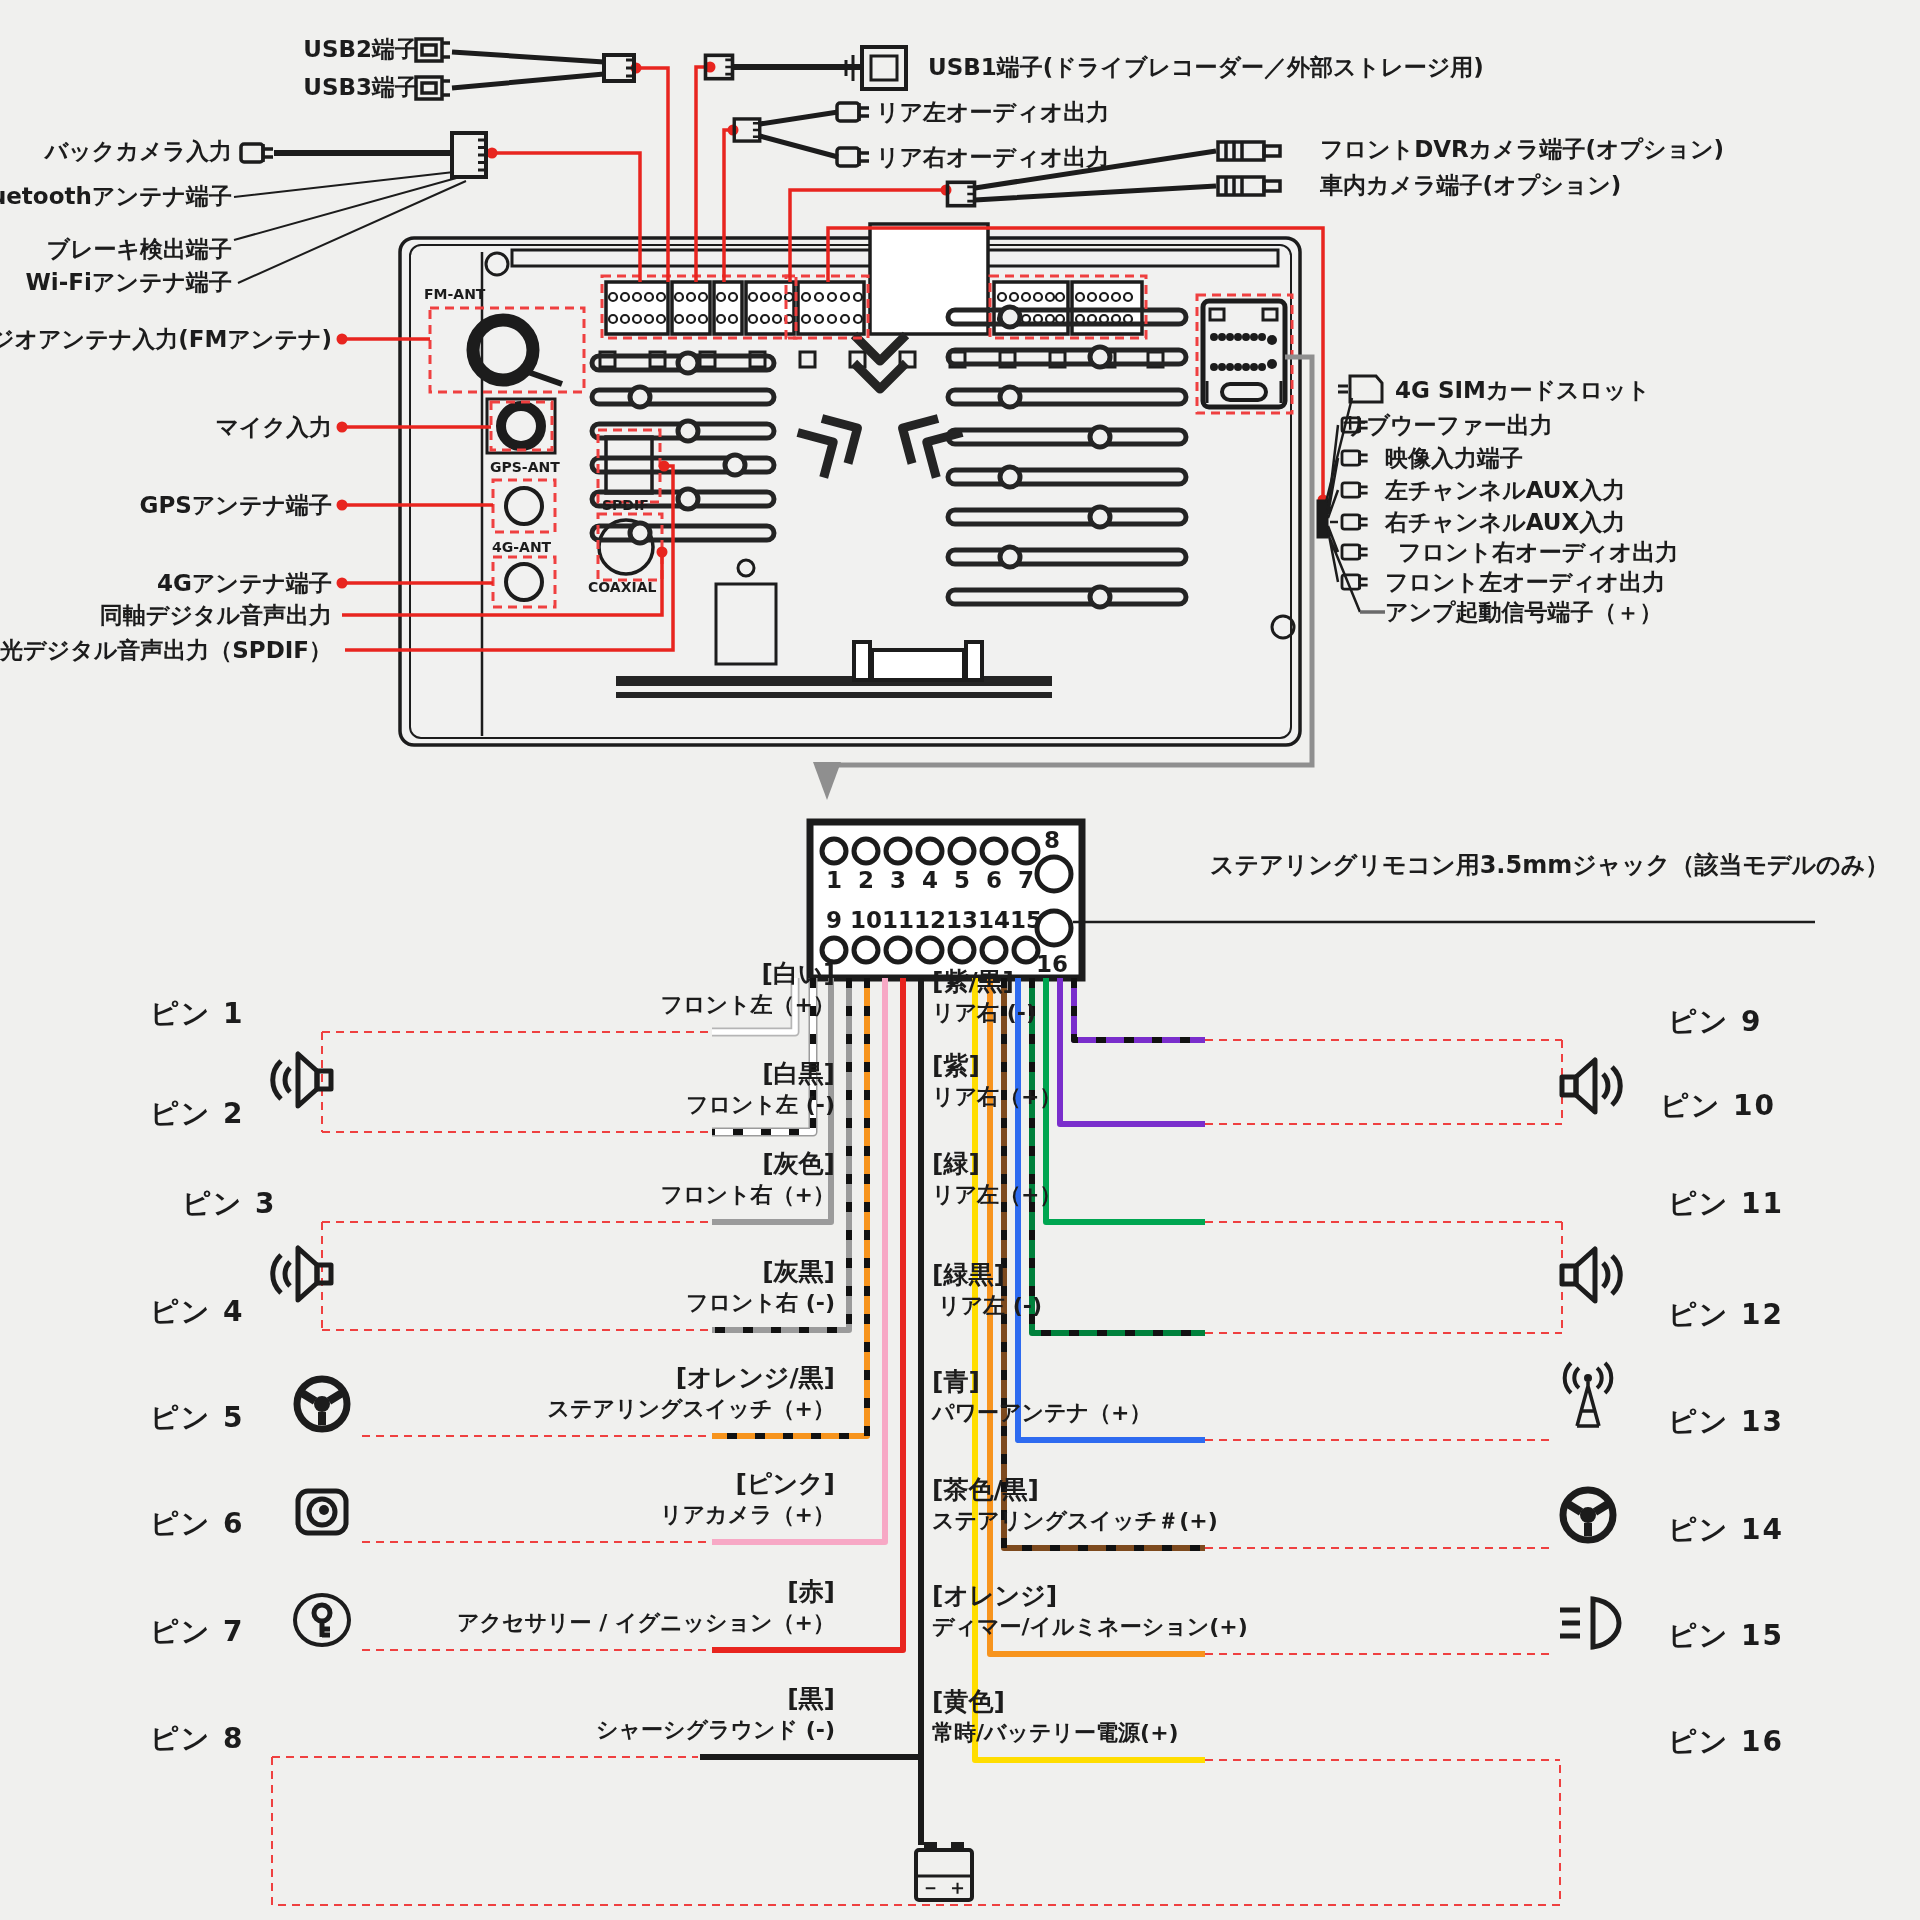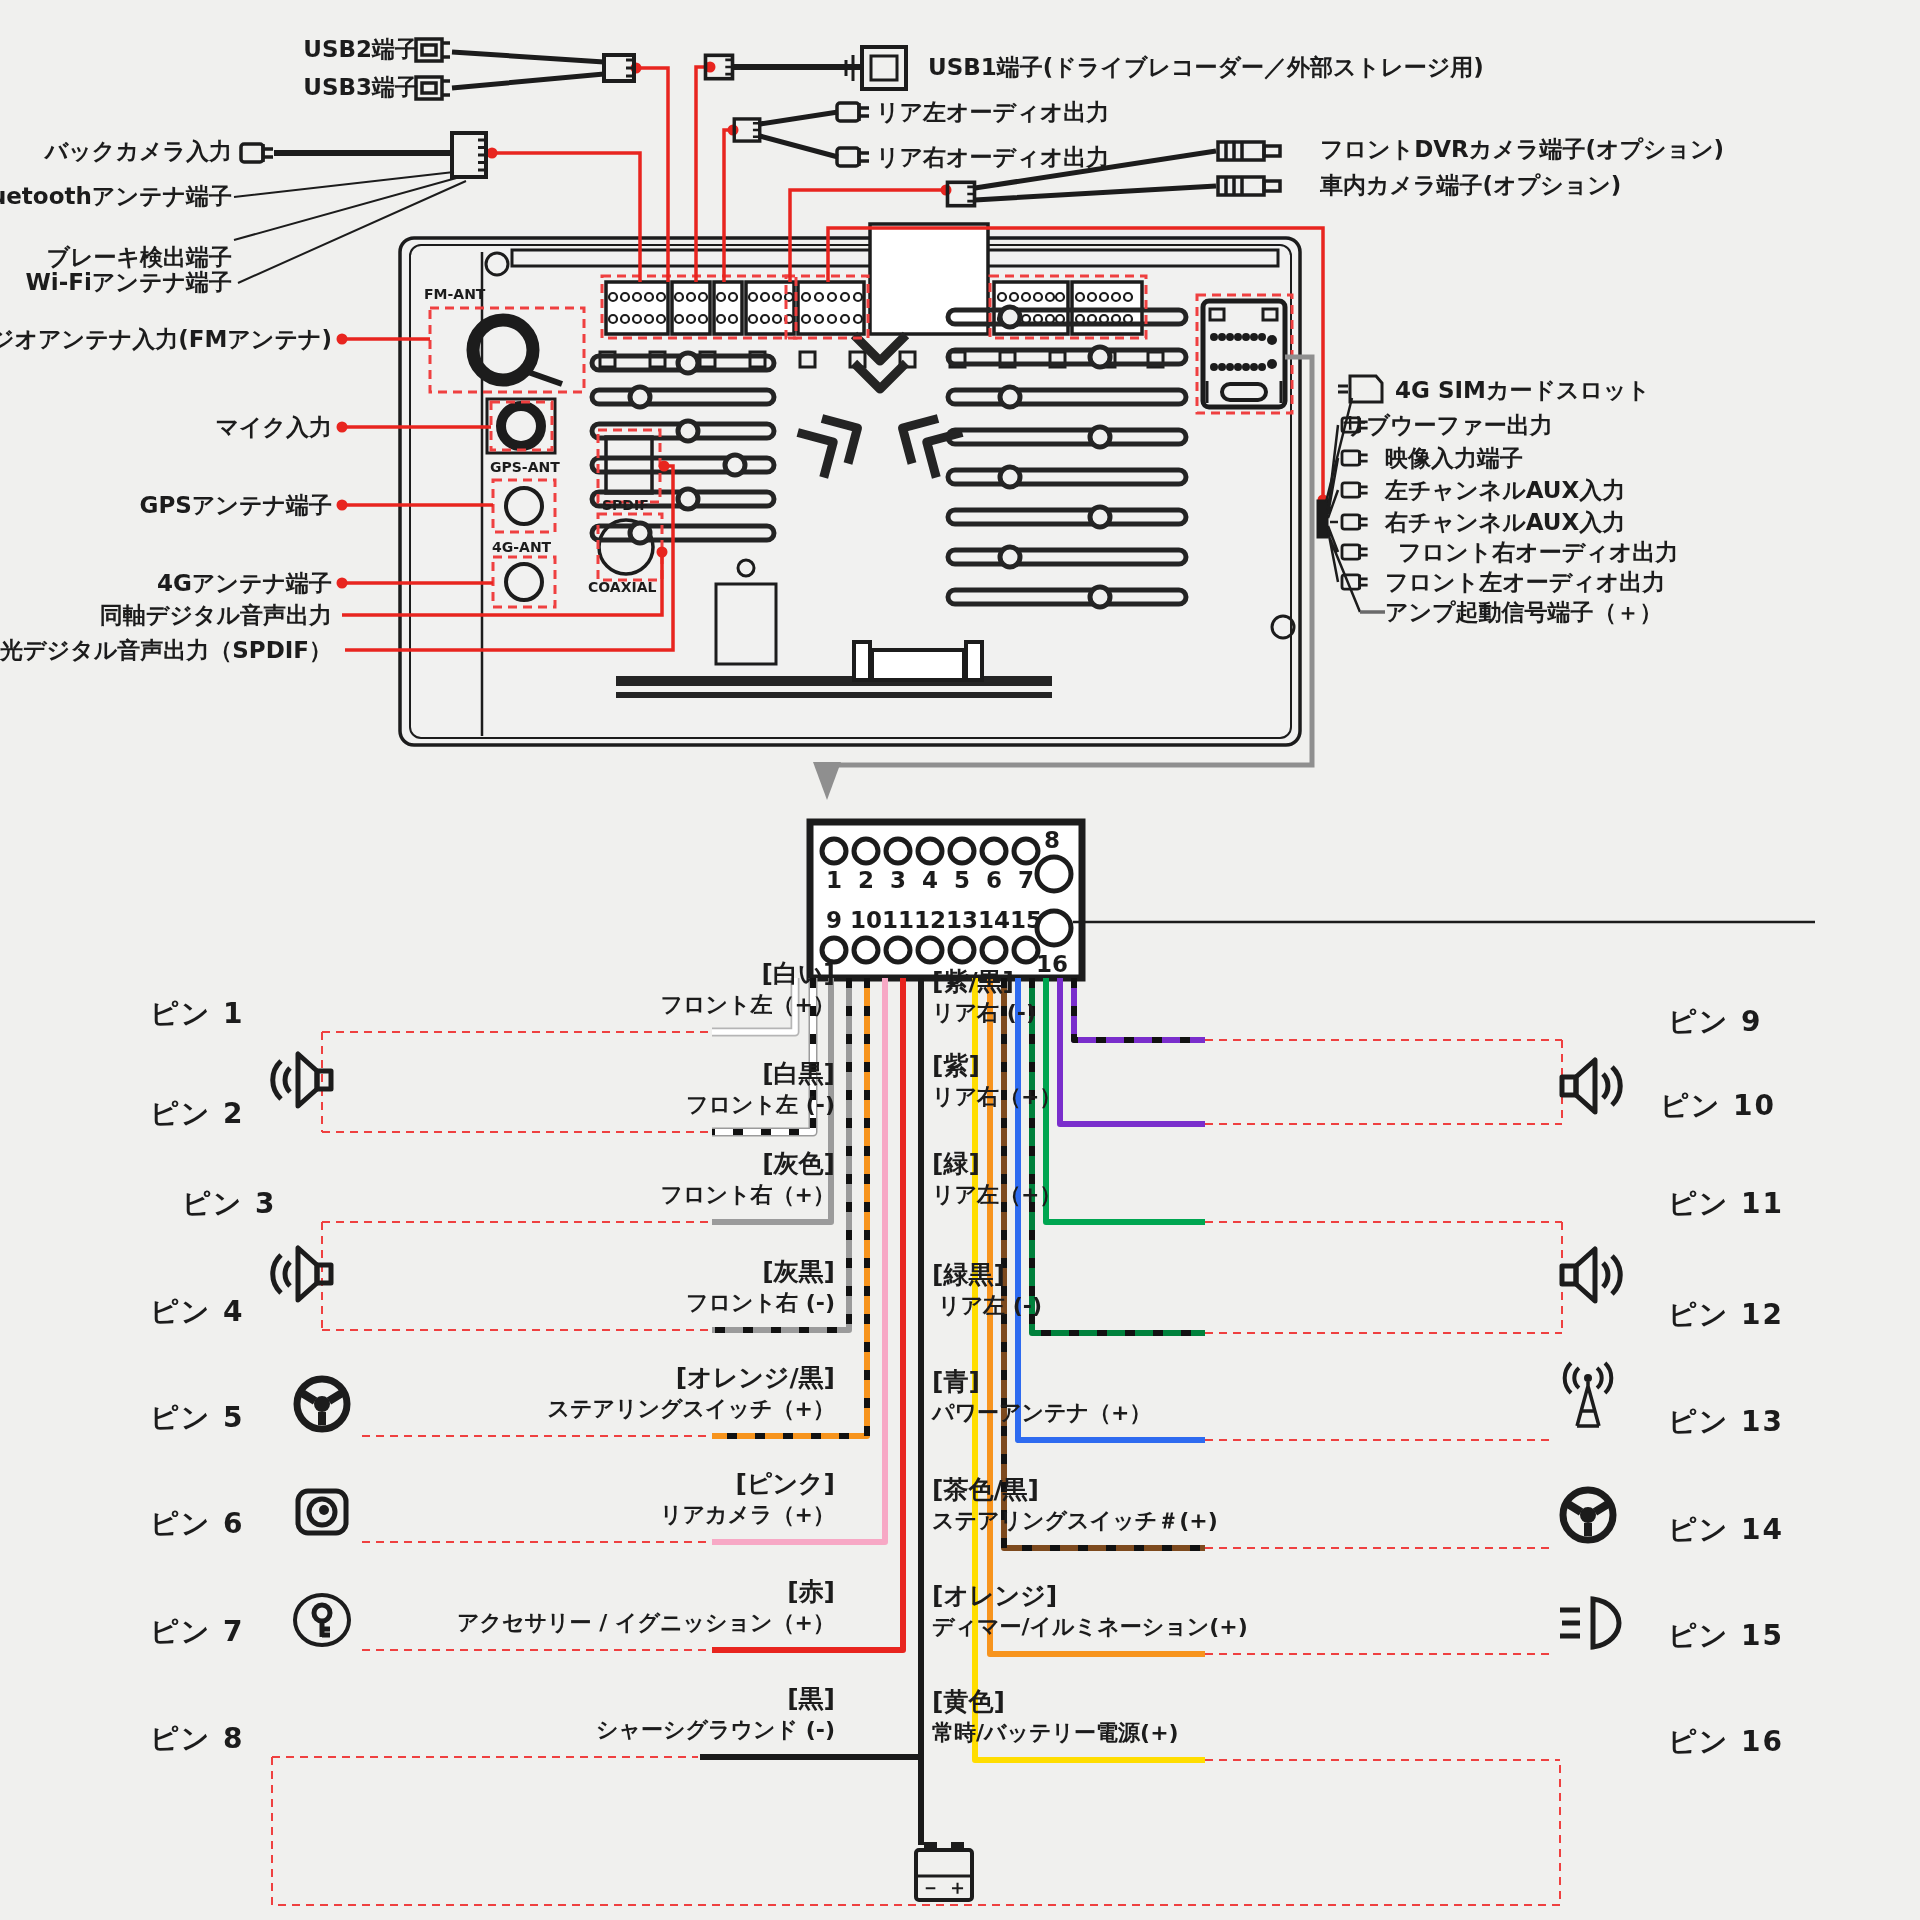--- a/index.html
+++ b/index.html
@@ -477,21 +477,21 @@
     <path d="M-28,2 H28" stroke="#1c1c1c" stroke-width="3"></path>
     <text x="0" y="20" text-anchor="middle" font-size="20" font-weight="700" fill="#1c1c1c" font-family="DejaVu Sans,sans-serif">－ ＋</text>
   </g>
 </svg>
 
 <div class="lbl ra" style="right:1502px;top:36px;">USB2端子</div>
 <div class="lbl ra" style="right:1502px;top:74px;">USB3端子</div>
 <div class="lbl" style="left:928px;top:54px;">USB1端子(ドライブレコーダー／外部ストレージ用)</div>
 <div class="lbl ra" style="right:1688px;top:138px;">バックカメラ入力</div>
 <div class="lbl ra" style="right:1688px;top:183px;">Bluetoothアンテナ端子</div>
-<div class="lbl ra" style="right:1688px;top:244px;">ブレーキ検出端子</div>
+<div class="lbl ra" style="right:1688px;top:236px;">ブレーキ検出端子</div>
 <div class="lbl ra" style="right:1688px;top:269px;">Wi-Fiアンテナ端子</div>
 <div class="lbl" style="left:876px;top:99px;">リア左オーディオ出力</div>
 <div class="lbl" style="left:876px;top:144px;">リア右オーディオ出力</div>
 <div class="lbl" style="left:1320px;top:136px;">フロントDVRカメラ端子(オプション)</div>
 <div class="lbl" style="left:1320px;top:172px;">車内カメラ端子(オプション)</div>
 
 <div class="lbl ra" style="right:1588px;top:326px;">ラジオアンテナ入力(FMアンテナ)</div>
 <div class="lbl ra" style="right:1588px;top:414px;">マイク入力</div>
 <div class="lbl ra" style="right:1588px;top:492px;">GPSアンテナ端子</div>
 <div class="lbl ra" style="right:1588px;top:570px;">4Gアンテナ端子</div>
@@ -506,20 +506,21 @@
 <div class="lbl" style="left:1385px;top:539px;margin-left:13px;">フロント右オーディオ出力</div>
 <div class="lbl" style="left:1385px;top:569px;">フロント左オーディオ出力</div>
 <div class="lbl" style="left:1385px;top:599px;">アンプ起動信号端子（＋）</div>
 
 <div class="mark" style="left:424px;top:286px;">FM-ANT</div>
 <div class="mark" style="left:490px;top:459px;">GPS-ANT</div>
 <div class="mark" style="left:492px;top:539px;">4G-ANT</div>
 <div class="mark" style="left:602px;top:497px;">SPDIF</div>
 <div class="mark" style="left:588px;top:579px;">COAXIAL</div>
 
+<div class="lbl note" style="left:1210px;top:852px;">ステアリングリモコン用3.5mmジャック（該当モデルのみ）</div>
 
 <div class="lbl pinnum" style="left:150px;top:998px;">ピン 1</div>
 <div class="lbl pintag ra" style="right:1085px;top:960px;">[白い]</div>
 <div class="lbl pinname ra" style="right:1085px;top:992px;">フロント左（+）</div>
 <div class="lbl pinnum" style="left:150px;top:1098px;">ピン 2</div>
 <div class="lbl pintag ra" style="right:1085px;top:1060px;">[白黒]</div>
 <div class="lbl pinname ra" style="right:1085px;top:1092px;">フロント左 (-)</div>
 <div class="lbl pinnum" style="left:150px;top:1188px;margin-left:32px;">ピン 3</div>
 <div class="lbl pintag ra" style="right:1085px;top:1150px;">[灰色]</div>
 <div class="lbl pinname ra" style="right:1085px;top:1182px;">フロント右（+）</div>

